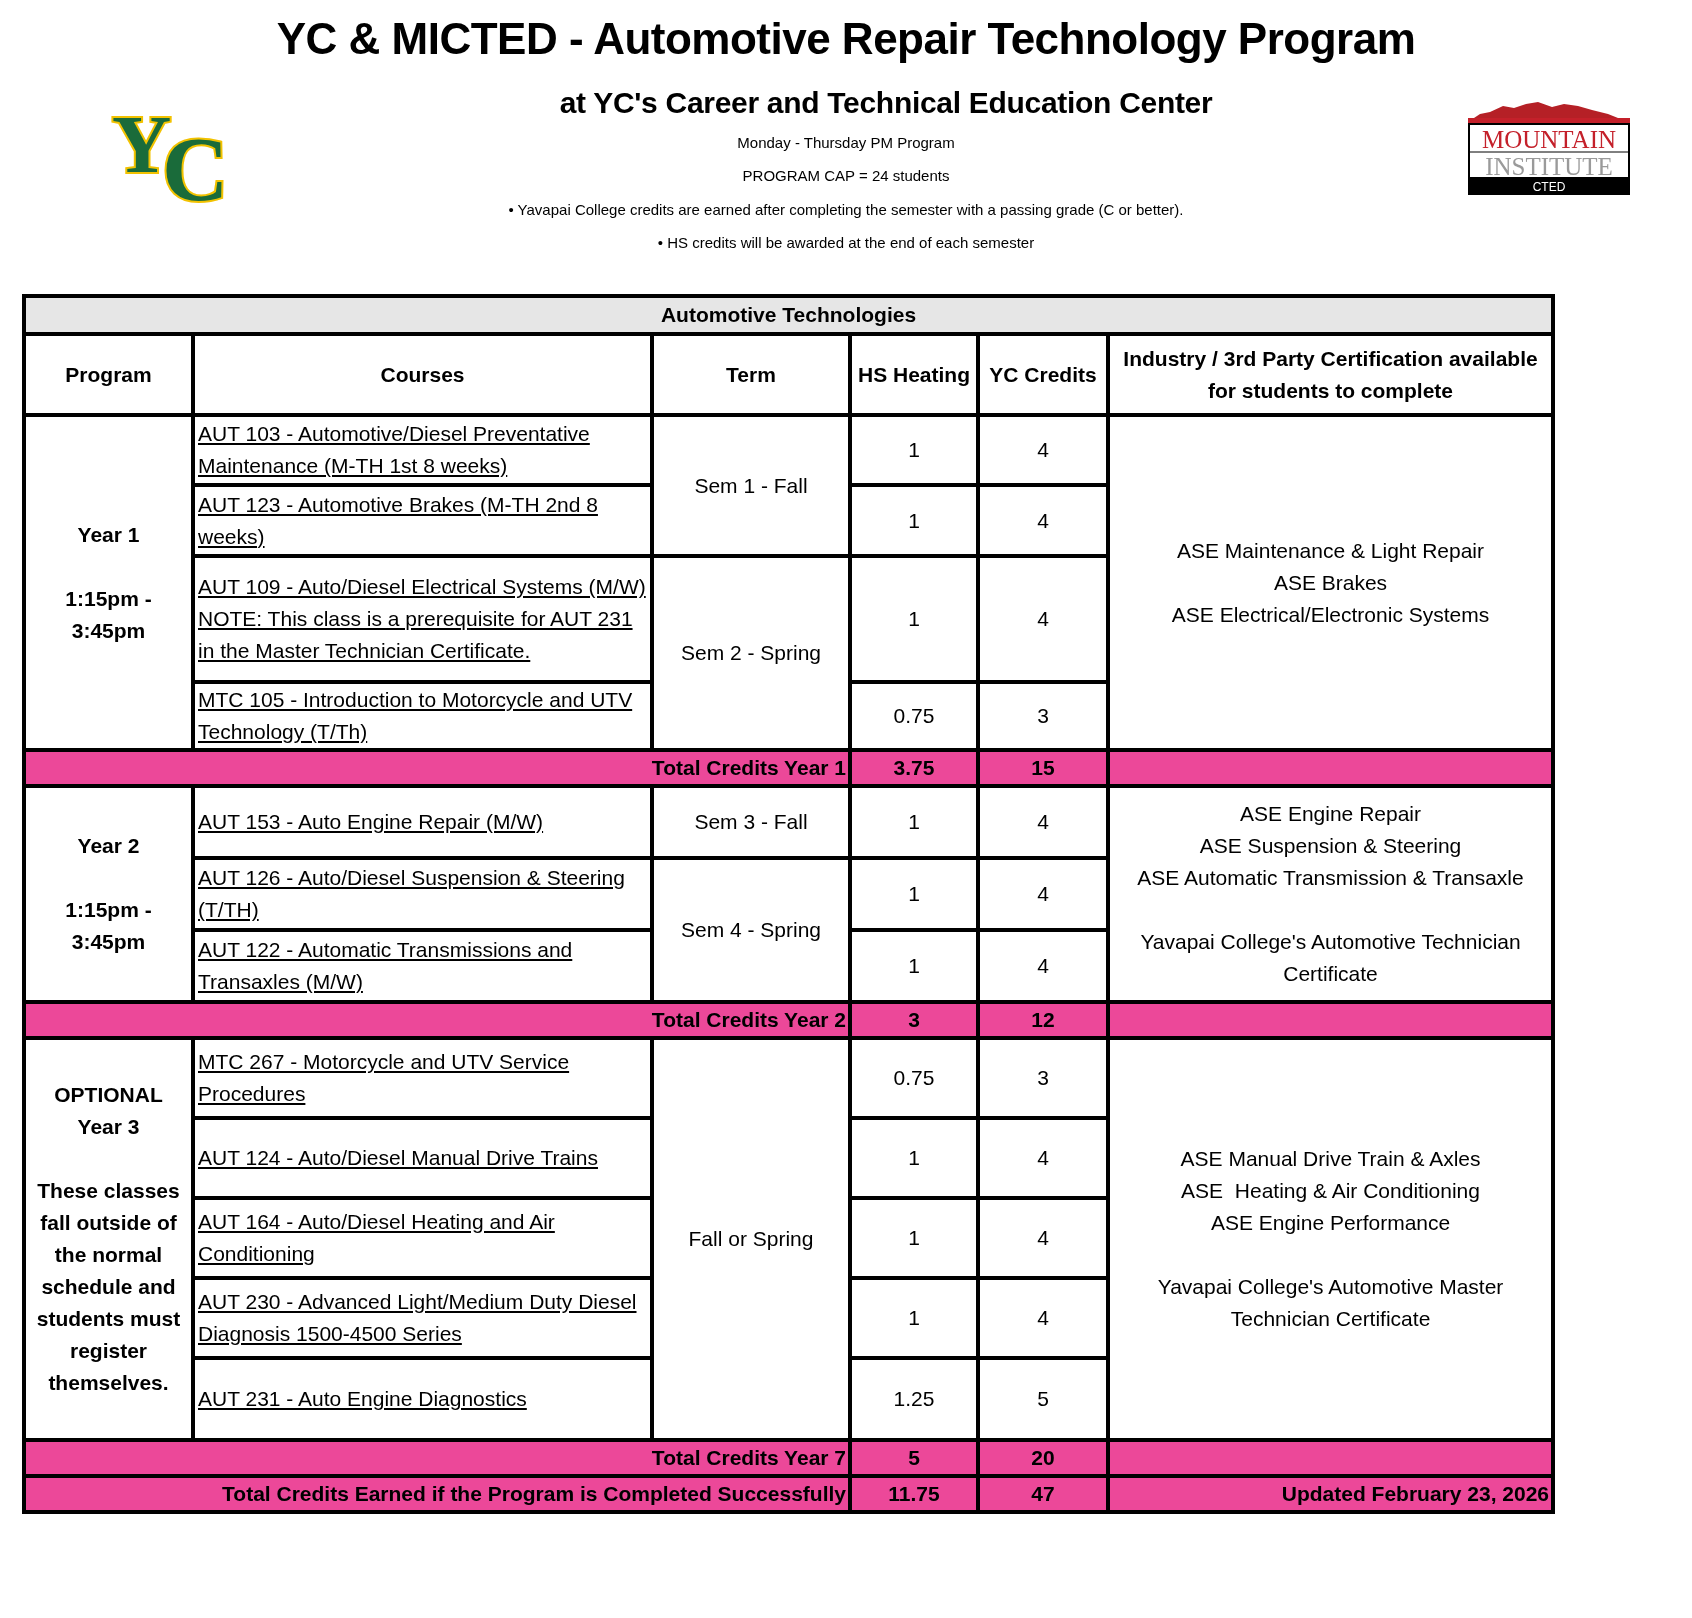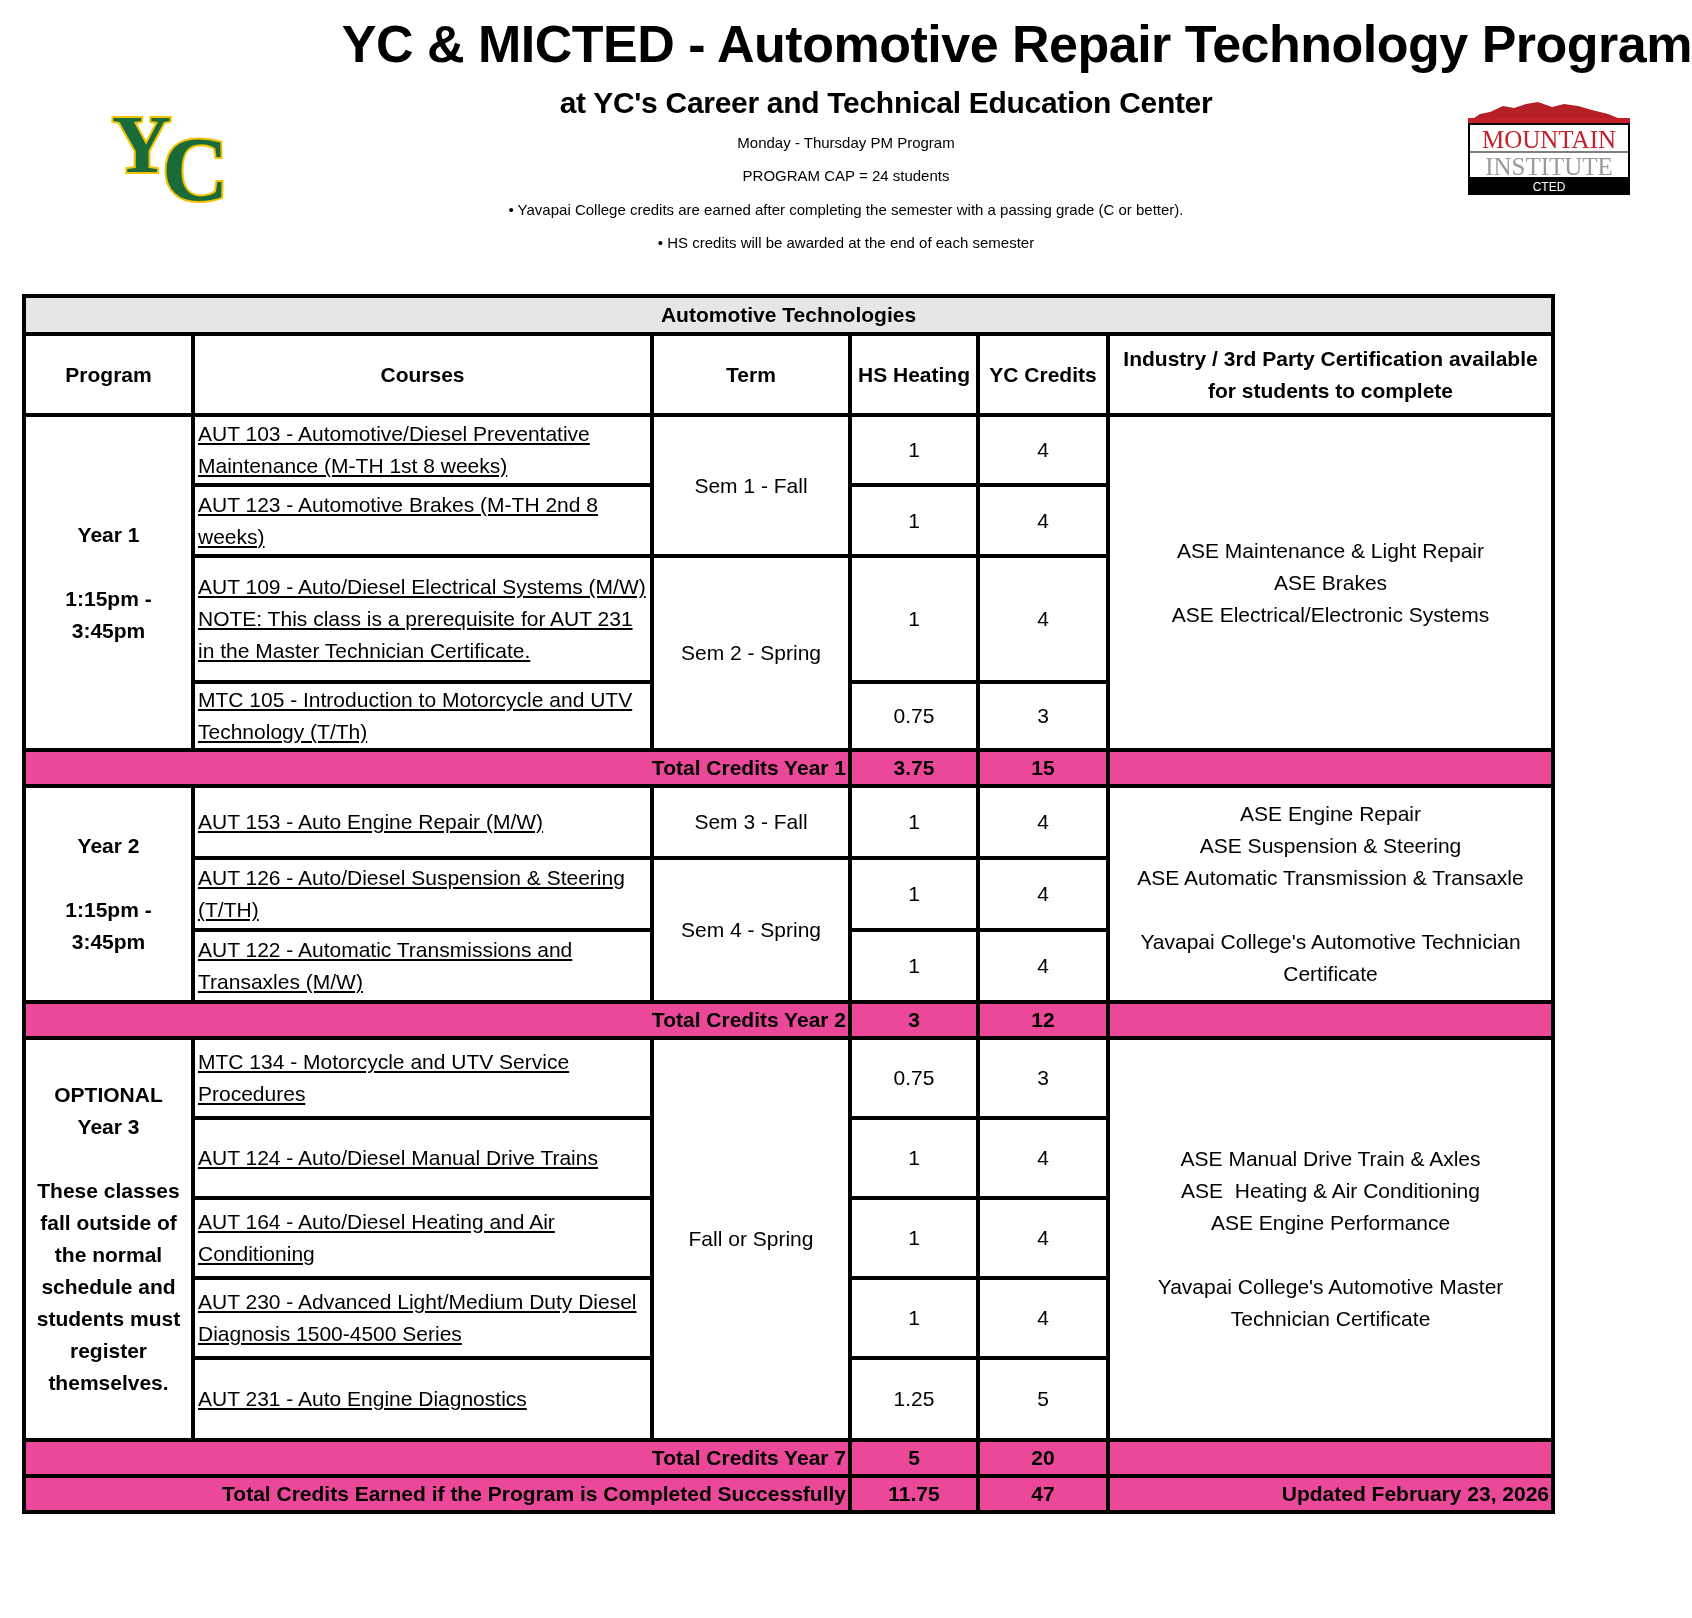--- a/index.html
+++ b/index.html
@@ -1,20 +1,20 @@
 <!DOCTYPE html>
 <html><head>
 <meta charset="utf-8">
 <style>
   html, body { margin:0; padding:0; background:#ffffff; }
   body { width:1692px; height:1618px; position:relative; overflow:hidden;
          font-family:"Liberation Sans", "DejaVu Sans", sans-serif; color:#000; }
 
-  .title { position:absolute; left:0; width:1692px; top:14px; text-align:right;
-           font-weight:bold; font-size:52px; letter-spacing:-0.5px; }
+  .title { position:absolute; left:0; width:1692px; top:14px; text-align:center;
+           font-weight:bold; font-size:44px; letter-spacing:-0.5px; }
   .subtitle { position:absolute; left:0; width:1692px; top:86px; text-align:center;
            font-weight:bold; font-size:30px; letter-spacing:-0.3px;margin-left:40px; }
   .info-line { position:absolute; left:0; width:1692px; text-align:center; font-size:15px; }
   .info-1 { top:134px; } .info-2 { top:167px; } .info-3 { top:201px; } .info-4 { top:234px; }
 
   .yc-logo { position:absolute; left:110px; top:100px; width:155px; height:105px; }
   .mi-logo { position:absolute; left:1468px; top:100px; width:162px; height:95px; }
 
   table.grid { position:absolute; left:22px; top:294px; width:1529px;
                border-collapse:collapse; table-layout:fixed; }
@@ -160,21 +160,21 @@
     <td></td>
   </tr>
 
   <tr style="height:80px">
     <td rowspan="5" class="prog">
       <div>OPTIONAL</div>
       <div>Year 3</div>
       <div class="gap"></div>
       <div style="padding:0 0">These classes fall outside of the normal schedule and students must register themselves.</div>
     </td>
-    <td class="course">MTC 134 - Motorcycle and UTV Service Procedures</td>
+    <td class="course">MTC 267 - Motorcycle and UTV Service Procedures</td>
     <td rowspan="5" class="center">Fall or Spring</td>
     <td class="center">0.75</td>
     <td class="center">3</td>
     <td rowspan="5" class="cert">
       <div>ASE Manual Drive Train &amp; Axles</div>
       <div style="white-space:pre">ASE  Heating &amp; Air Conditioning</div>
       <div>ASE Engine Performance</div>
       <div class="gap"></div>
       <div style="padding:0 40px">Yavapai College's Automotive Master Technician Certificate</div>
     </td>

